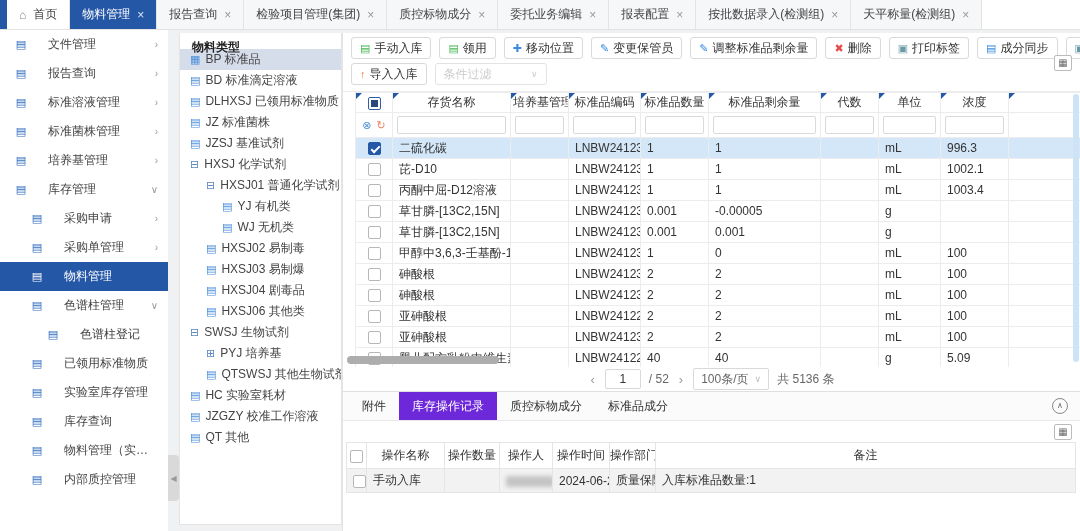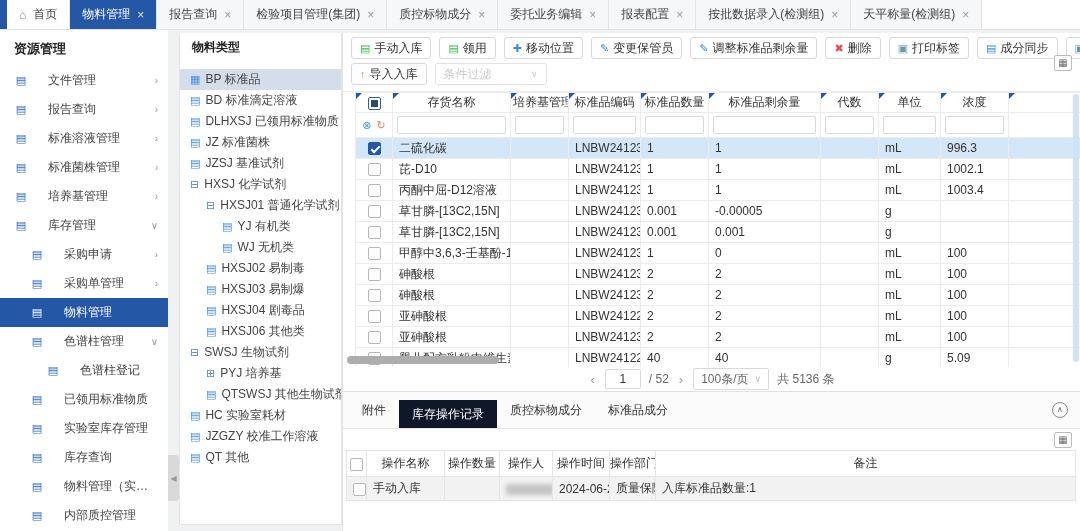--- a/index.html
+++ b/index.html
@@ -29,21 +29,21 @@
   .side-item.lvl0 { padding-left:14px; }
   .side-item.lvl1 { padding-left:30px; }
   .side-item.lvl2 { padding-left:46px; }
   .side-item.selected { background:#2557a7; color:#fff; }
   .side-item.selected .mi { color:#fff; }
 
   .gutter { width:11px; flex:0 0 11px; background:#f0f1f3; position:relative; }
   .gutter-handle { position:absolute; top:425px; left:0; width:11px; height:46px; background:#d9d9d9; border-radius:0 4px 4px 0; display:flex; align-items:center; justify-content:center; color:#9a9a9a; font-size:8px; }
 
   .tree-panel { width:163px; flex:0 0 163px; background:#fff; border:1px solid #e4e4e4; border-top:none; margin:3px 0 6px 0; overflow:hidden; }
-  .tree-title { height:36px; line-height:28px; padding-left:12px; font-weight:bold; color:#222; }
+  .tree-title { height:16px; line-height:28px; padding-left:12px; font-weight:bold; color:#222; }
   .tree-item { height:21px; display:flex; align-items:center; white-space:nowrap; color:#444; overflow:hidden; }
   .tree-item .ti { font-size:11px; margin-right:5px; }
   .tree-item .ti.grid, .tree-item .ti.doc { color:#4a90d9; }
   .tree-item .ti.minus, .tree-item .ti.plus { color:#5b85c2; }
   .tree-item.selected { background:#d5dcea; }
 
   .main { flex:1; background:#fff; border-left:1px solid #e4e4e4; margin-top:3px; display:flex; flex-direction:column; position:relative; overflow:hidden; }
 
   
   .toolbar { padding:4px 8px 2px 8px; flex:0 0 54px; }
@@ -80,21 +80,21 @@
   .pager { flex:0 0 24px; display:flex; align-items:center; justify-content:center; gap:8px; color:#666; }
   .pg-arrow { color:#999; font-size:13px; padding:0 2px; }
   .pg-input { width:36px; height:20px; border:1px solid #d9d9d9; border-radius:2px; text-align:center; font-size:12px; color:#333; outline:none; }
   .pg-size { height:22px; border:1px solid #d9d9d9; border-radius:2px; display:inline-flex; align-items:center; gap:6px; padding:0 7px; color:#666; }
   .pg-size .car { font-size:9px; color:#bbb; }
 
   
   .bottom { flex:1; border-top:1px solid #e0e0e0; display:flex; flex-direction:column; overflow:hidden; }
   .btabs { flex:0 0 28px; background:#fbfbfb; border-bottom:1px solid #e8e8e8; display:flex; align-items:center; padding-left:6px; }
   .btab { height:28px; line-height:28px; padding:0 13px; color:#333; white-space:nowrap; }
-  .btab.active { background:#0f172a; color:#fff;margin-top:8px; }
+  .btab.active { background:#6d28d9; color:#fff; }
   .collapse { margin-left:auto; margin-right:12px; width:16px; height:16px; border:1px solid #8a8a8a; border-radius:50%; color:#666; font-size:8px; line-height:14px; text-align:center; }
   .bspacer { flex:0 0 21px; position:relative; }
   .bspacer .colset2 { position:absolute; right:8px; top:3px; width:18px; height:16px; border:1px solid #bbb; border-radius:2px; color:#666; font-size:10px; line-height:14px; text-align:center; background:#fff; }
   table.bgrid { border-collapse:collapse; table-layout:fixed; width:730px; margin-left:3px; }
   .bgrid th, .bgrid td { border:1px solid #e5e5e5; overflow:hidden; white-space:nowrap; }
   .bgrid thead th { font-weight:normal; height:26px; text-align:center; color:#333; }
   .bgrid tbody td { height:24px; background:#f2f2f2; padding:0 6px; text-align:center; }
   .bgrid tbody td.left { text-align:left; }
   .redact { display:inline-block; width:48px; height:11px; background:#c4c4c4; border-radius:2px; filter:blur(2px); vertical-align:middle; }
 </style>
@@ -141,21 +141,20 @@
         <div class="tab">
           <span>天平称量(检测组)</span>
           <span class="close">×</span>
         </div>
       </div>
   </div>
 
   <div class="content">
 
     <div class="sidebar">
-      <div class="sidebar-title">资源管理</div>
       <div id="sidebar-holder">
           <div class="side-item lvl0">
             <span class="mi">▤</span>
             <span class="lbl">文件管理</span>
             <span class="arr">›</span>
           </div>
           <div class="side-item lvl0">
             <span class="mi">▤</span>
             <span class="lbl">报告查询</span>
             <span class="arr">›</span>

